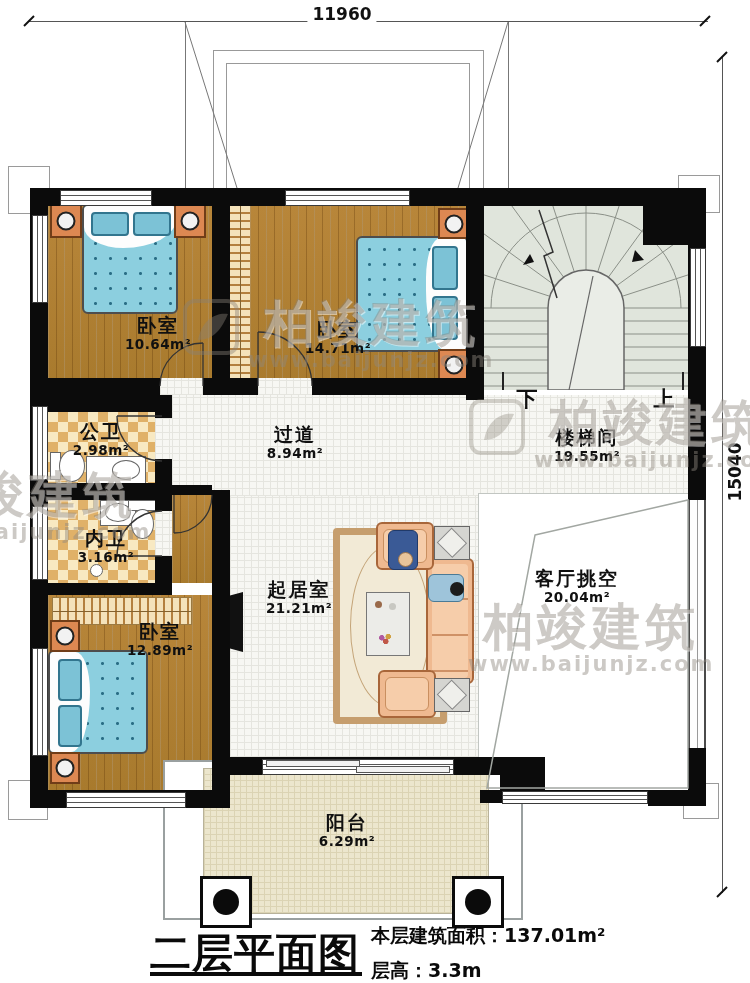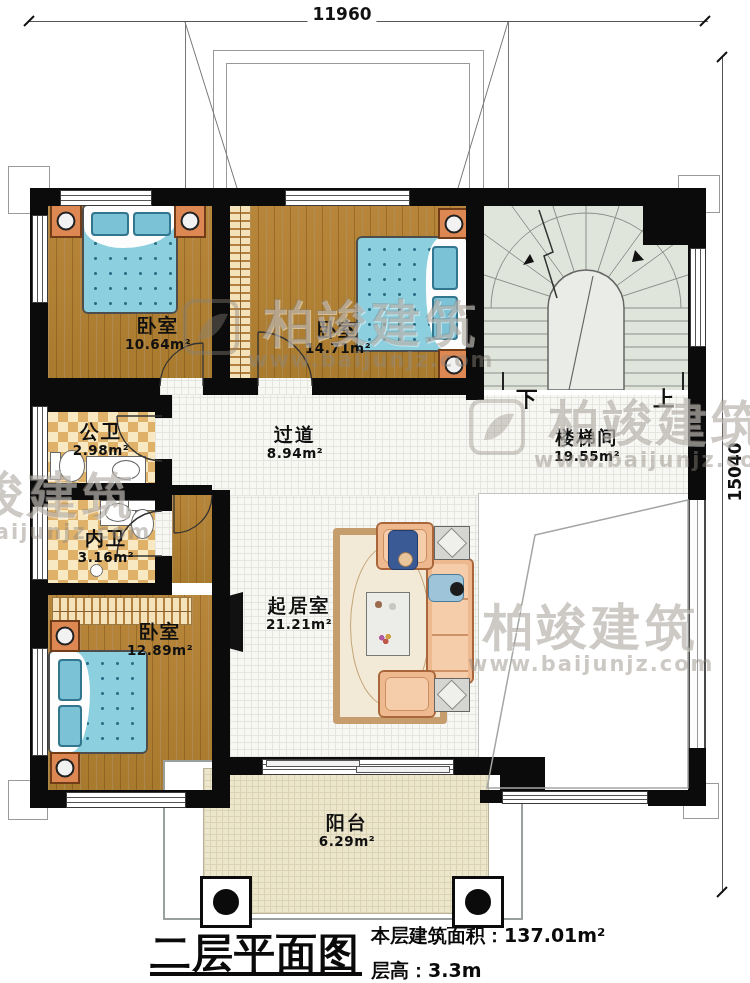--- a/index.html
+++ b/index.html
@@ -321,23 +321,27 @@
     <span class="ar">2.98m²</span>
   </div>
   <div class="room-label" style="left:106px;top:529px;">
     <span class="nm">内卫</span>
     <span class="ar">3.16m²</span>
   </div>
   <div class="room-label" style="left:160px;top:622px;">
     <span class="nm">卧室</span>
     <span class="ar">12.89m²</span>
   </div>
-  <div class="room-label" style="left:299px;top:596px;">
+  <div class="room-label" style="left:299px;top:580px;">
     <span class="nm">起居室</span>
     <span class="ar">21.21m²</span>
+  </div>
+  <div class="room-label" style="left:577px;top:569px;">
+    <span class="nm">客厅挑空</span>
+    <span class="ar">20.04m²</span>
   </div>
   <div class="room-label" style="left:347px;top:813px;">
     <span class="nm">阳台</span>
     <span class="ar">6.29m²</span>
   </div>
 
   <div class="tick" style="left:502px;top:372px;"></div>
   <div class="stair-dir" style="left:527px;top:385px;">下</div>
   <div class="tick" style="left:682px;top:372px;"></div>
   <div class="stair-dir" style="left:664px;top:385px;">上</div>

